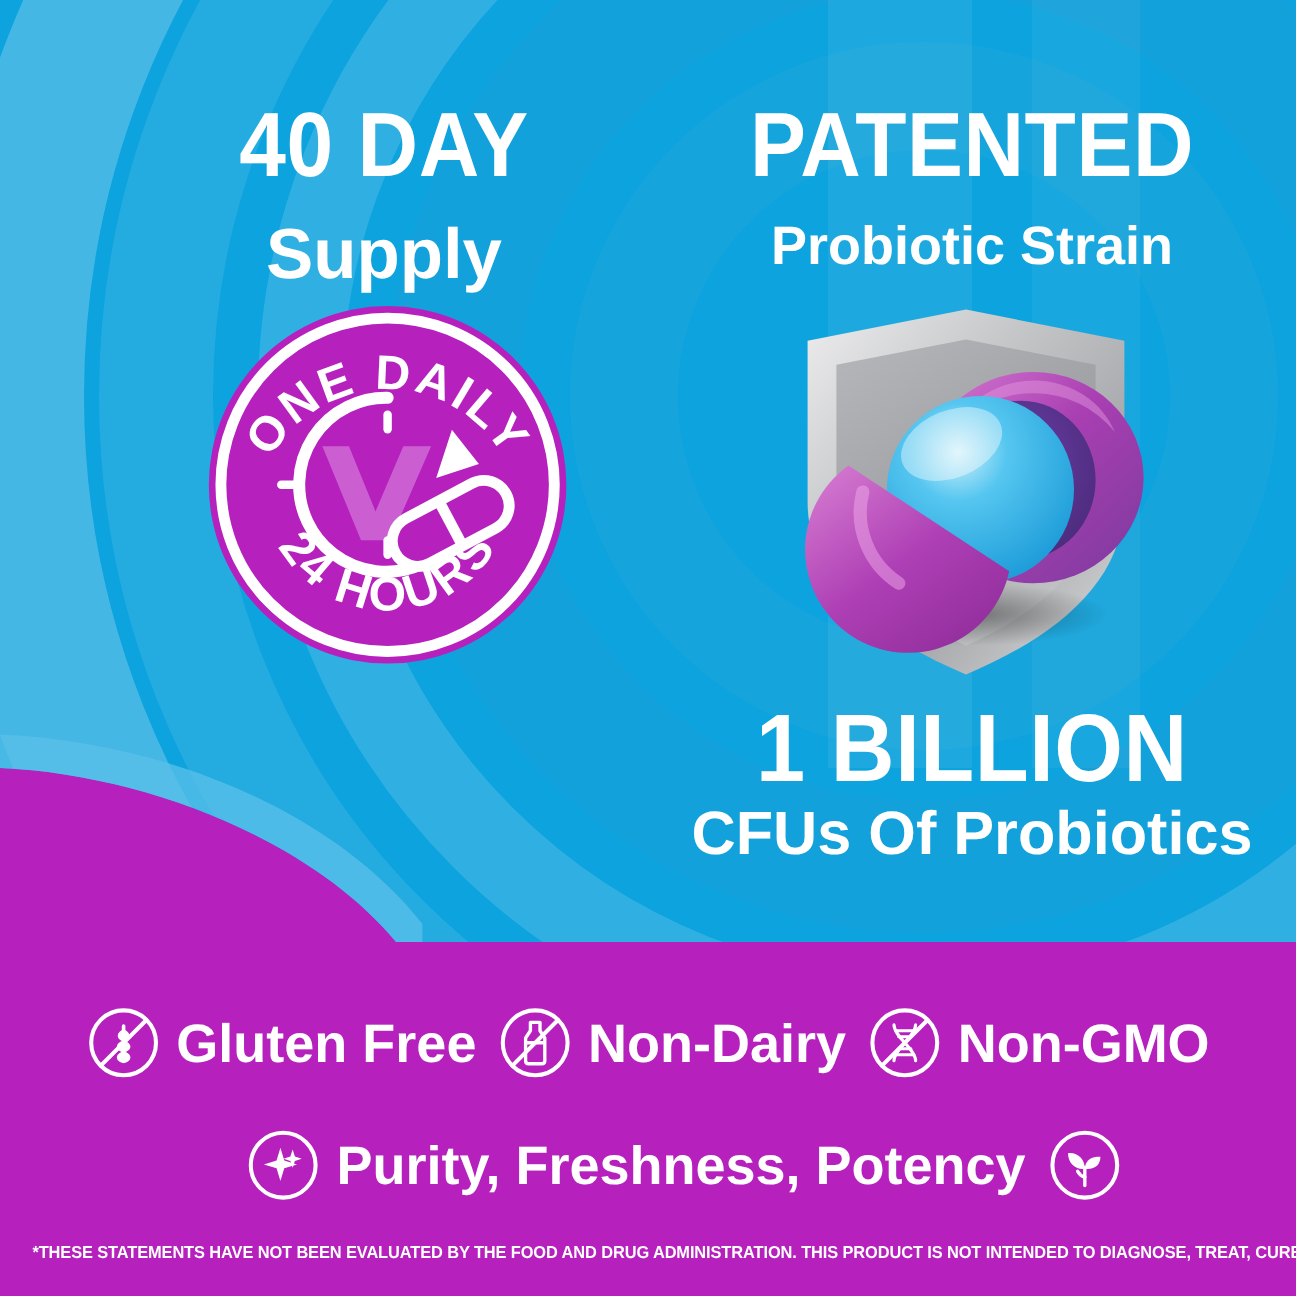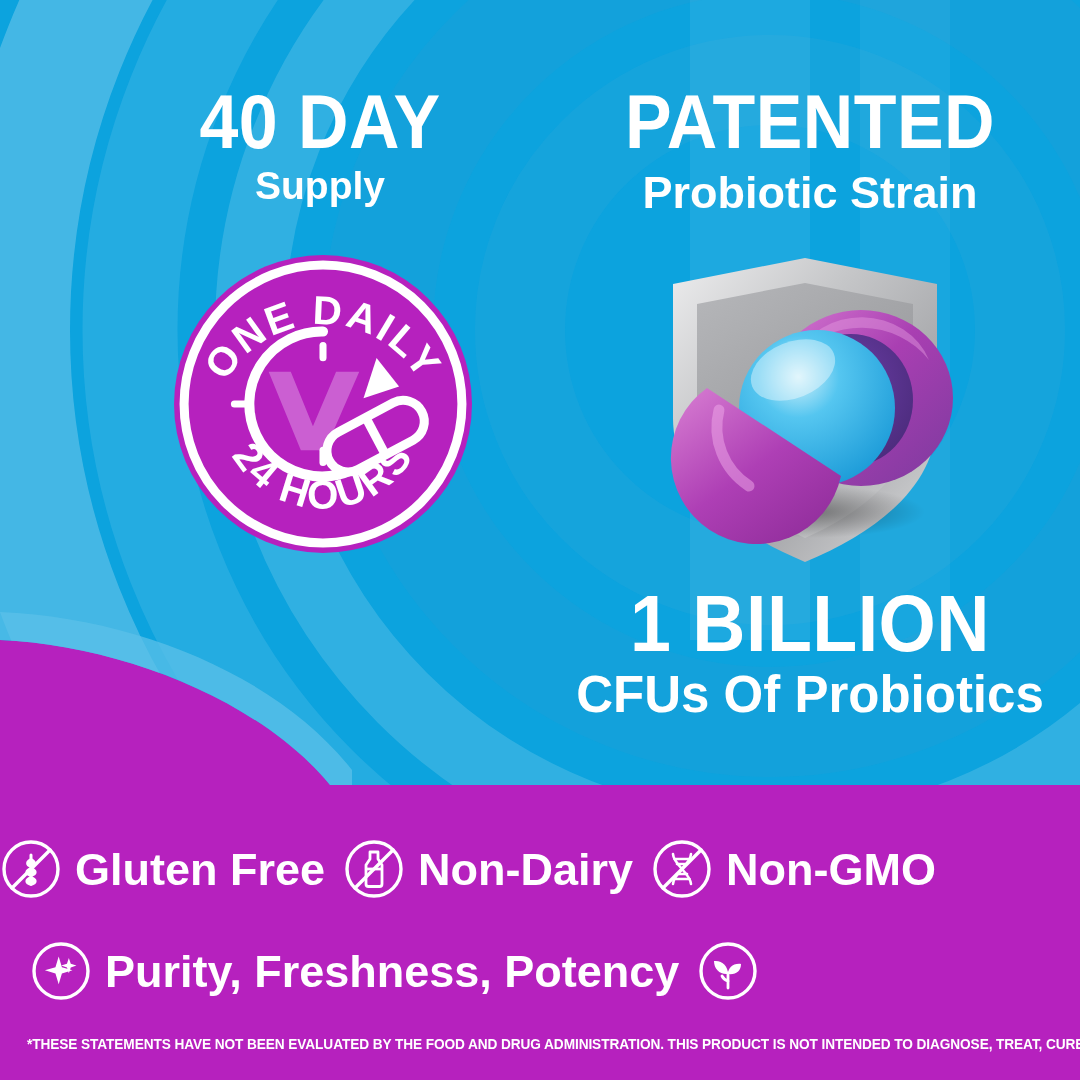--- a/index.html
+++ b/index.html
@@ -40,25 +40,25 @@
   .subhead {
     font-family: "Liberation Sans", sans-serif;
     font-weight: 700;
     color: #ffffff;
     line-height: 1.05;
     white-space: nowrap;
   }
 
   #left-headline-block { left: 60px; top: 86px; width: 520px; }
   #left-headline  { font-size: 76px; }
-  #left-subhead   { font-size: 39px; margin-top: 8px; }
+  #left-subhead   { font-size: 59px; margin-top: 24px; }
 
   #right-headline-block { left: 560px; top: 86px; width: 500px; }
   #right-headline { font-size: 76px; }
-  #right-subhead  { font-size: 45px; margin-top: 11px; }
+  #right-subhead  { font-size: 45px; margin-top: 23px; }
 
   #cfu-block { left: 560px; top: 586px; width: 500px; }
   #cfu-headline { font-size: 80px; }
   #cfu-subhead  { font-size: 51px; margin-top: 6px; }
 
   
   #one-daily-badge {
     position: absolute;
     left: 172px;
     top: 253px;
@@ -79,21 +79,21 @@
   #claims-area {
     position: absolute;
     left: 0;
     top: 800px;
     width: 1080px;
     height: 280px;
   }
   .claim-row {
     display: flex;
     align-items: center;
-    justify-content: flex-start;
+    justify-content: center;
     gap: 18px;
   }
   #claim-row-1 { position: absolute; top: 38px; left: 0; width: 1080px; }
   #claim-row-2 { position: absolute; top: 140px; left: 0; width: 1080px; margin-left: 30px; }
 
   .claim {
     display: flex;
     align-items: center;
     gap: 13px;
   }

